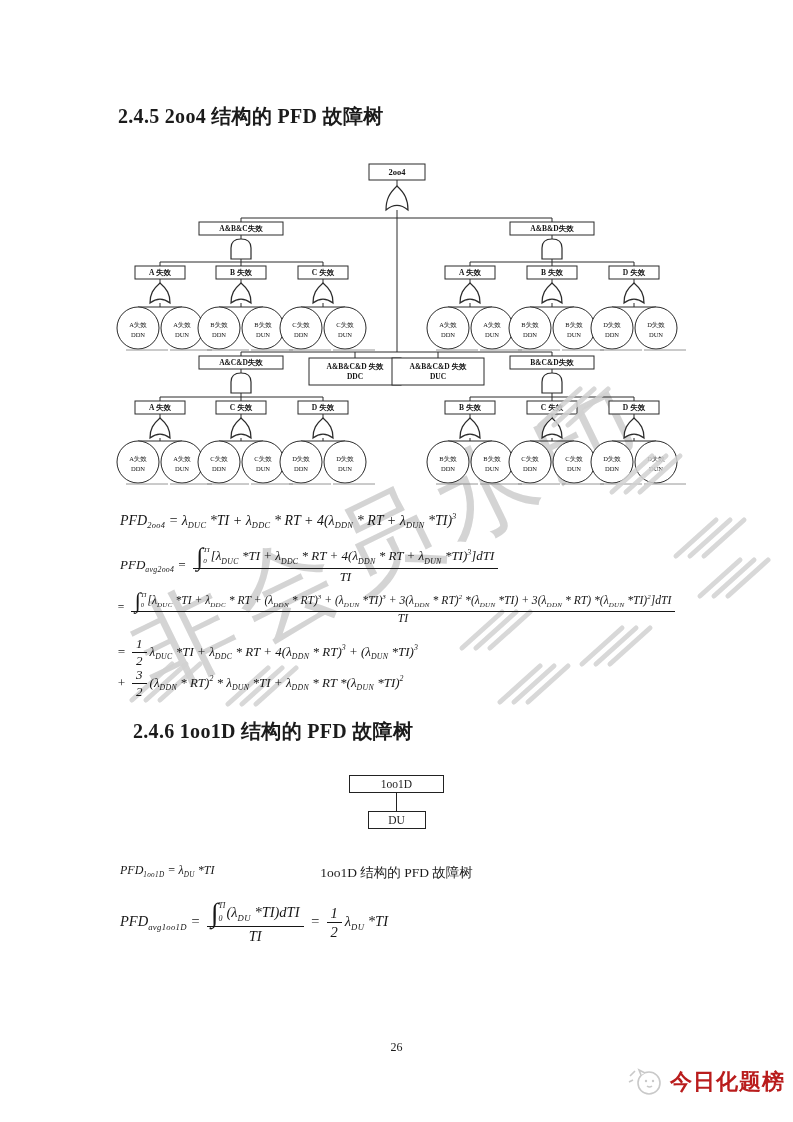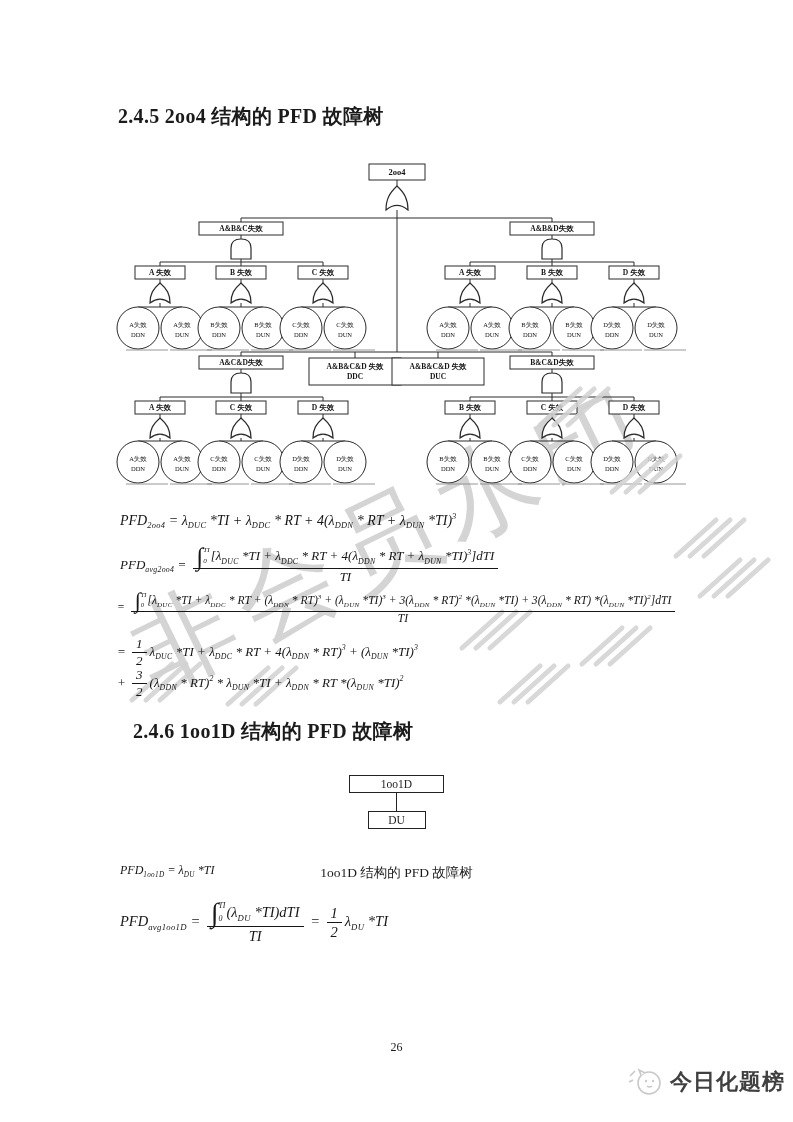--- a/index.html
+++ b/index.html
@@ -32,21 +32,21 @@
   .int{display:inline-flex;align-items:center;vertical-align:-0.35em;margin-right:1px;}
   .isym{font-size:1.9em;font-style:normal;line-height:.9;}
   .ilim{display:inline-flex;flex-direction:column;justify-content:space-between;font-size:.55em;line-height:1;height:2.6em;margin-left:0px;font-style:italic;transform:translateY(-1px);}
   
   .fd1{position:absolute;left:0;right:0;top:775px;z-index:4;display:flex;flex-direction:column;align-items:center;}
   .fdbox{border:1px solid #222;background:#fff;text-align:center;font-size:11.5px;line-height:16px;height:16px;}
   .fdbox1{width:93px;}
   .fdline{width:1px;height:18px;background:#222;}
   .fdbox2{width:56px;}
   .pageno{position:absolute;left:0;right:0;top:1040px;text-align:center;font-size:12px;z-index:4;}
-  .brand{position:absolute;right:8px;top:1066px;z-index:4;display:flex;align-items:center;gap:4px;color:#404040;}
+  .brand{position:absolute;right:8px;top:1066px;z-index:4;display:flex;align-items:center;gap:4px;color:#b91c1c;}
   .btext{font-size:22px;font-weight:bold;letter-spacing:1px;font-family:"Liberation Sans","DejaVu Sans",sans-serif;}
 </style>
 </head>
 <body>
 
 <div class="page">
 
   <div class="wm">非会员水印</div>
 
   <svg id="tree-svg">

